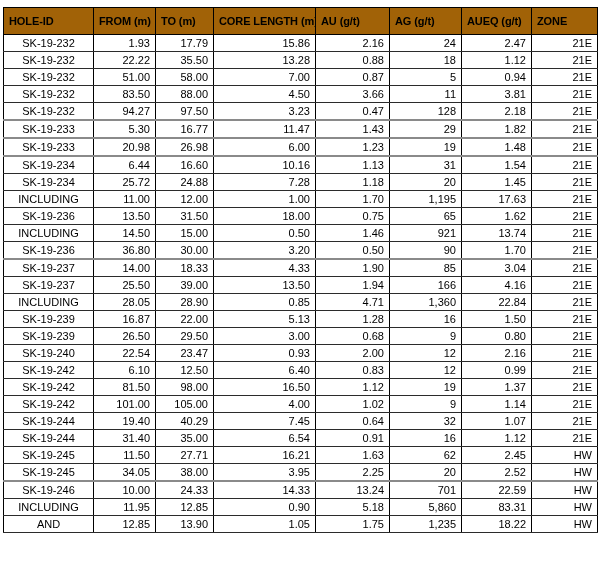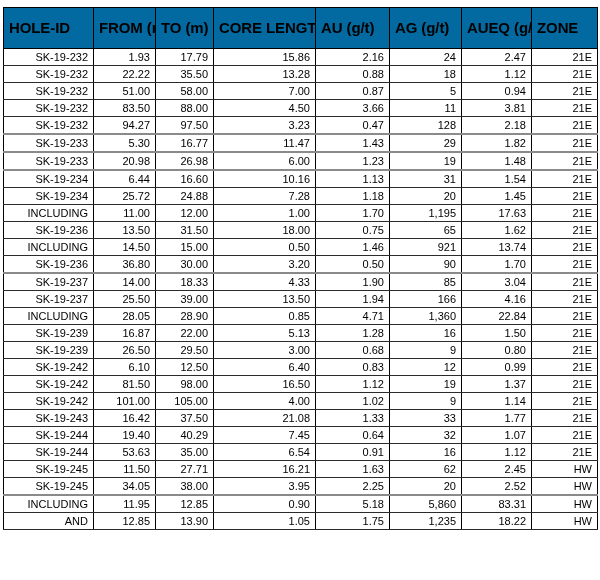--- a/index.html
+++ b/index.html
@@ -29,27 +29,27 @@
   table.drill-table col.c-hole   { width: 90px; }
   table.drill-table col.c-from   { width: 62px; }
   table.drill-table col.c-to     { width: 58px; }
   table.drill-table col.c-core   { width: 102px; }
   table.drill-table col.c-au     { width: 74px; }
   table.drill-table col.c-ag     { width: 72px; }
   table.drill-table col.c-aueq   { width: 70px; }
   table.drill-table col.c-zone   { width: 66px; }
 
   table.drill-table th {
-    background: #0369a1;
+    background: #a16207;
     color: #000000;
-    font-size: 15px;
+    font-size: 11px;
     font-weight: bold;
     height: 16px;
     line-height: 14px;
-    padding: 12px 5px;
+    padding: 5px 5px;
     border: 1px solid #000000;
     text-align: left;
     white-space: nowrap;
     overflow: hidden;
     letter-spacing: -0.1px;
   }
   table.drill-table td {
     font-size: 11px;
     color: #000000;
     height: 16px;
@@ -59,21 +59,21 @@
     border-right: 1px solid #000000;
     border-bottom: 1px solid #2b2b2b;
     border-top: 0;
     white-space: nowrap;
     overflow: hidden;
   }
   table.drill-table tbody tr:first-child td {
     border-top: 1px solid #000000;
   }
   table.drill-table td.num { text-align: right; }
-  table.drill-table td.txt { text-align: right; }
+  table.drill-table td.txt { text-align: center; }
   
   table.drill-table tr.thick-rule td {
     border-bottom: 2px solid #8a8a8a;
   }
 </style>
 </head>
 <body>
 
 <div id="drill-table-wrap">
   <table class="drill-table">
@@ -274,20 +274,30 @@
           <td class="txt">SK-19-239</td>
           <td class="num">26.50</td>
           <td class="num">29.50</td>
           <td class="num">3.00</td>
           <td class="num">0.68</td>
           <td class="num">9</td>
           <td class="num">0.80</td>
           <td class="num">21E</td>
         </tr>
         <tr>
+          <td class="txt">SK-19-240</td>
+          <td class="num">22.54</td>
+          <td class="num">23.47</td>
+          <td class="num">0.93</td>
+          <td class="num">2.00</td>
+          <td class="num">12</td>
+          <td class="num">2.16</td>
+          <td class="num">21E</td>
+        </tr>
+        <tr>
           <td class="txt">SK-19-242</td>
           <td class="num">6.10</td>
           <td class="num">12.50</td>
           <td class="num">6.40</td>
           <td class="num">0.83</td>
           <td class="num">12</td>
           <td class="num">0.99</td>
           <td class="num">21E</td>
         </tr>
         <tr>
@@ -304,42 +314,32 @@
           <td class="txt">SK-19-242</td>
           <td class="num">101.00</td>
           <td class="num">105.00</td>
           <td class="num">4.00</td>
           <td class="num">1.02</td>
           <td class="num">9</td>
           <td class="num">1.14</td>
           <td class="num">21E</td>
         </tr>
         <tr>
-          <td class="txt">SK-19-243</td>
-          <td class="num">16.42</td>
-          <td class="num">37.50</td>
-          <td class="num">21.08</td>
-          <td class="num">1.33</td>
-          <td class="num">33</td>
-          <td class="num">1.77</td>
-          <td class="num">21E</td>
-        </tr>
-        <tr>
           <td class="txt">SK-19-244</td>
           <td class="num">19.40</td>
           <td class="num">40.29</td>
           <td class="num">7.45</td>
           <td class="num">0.64</td>
           <td class="num">32</td>
           <td class="num">1.07</td>
           <td class="num">21E</td>
         </tr>
         <tr>
           <td class="txt">SK-19-244</td>
-          <td class="num">53.63</td>
+          <td class="num">31.40</td>
           <td class="num">35.00</td>
           <td class="num">6.54</td>
           <td class="num">0.91</td>
           <td class="num">16</td>
           <td class="num">1.12</td>
           <td class="num">21E</td>
         </tr>
         <tr>
           <td class="txt">SK-19-245</td>
           <td class="num">11.50</td>
@@ -354,20 +354,30 @@
           <td class="txt">SK-19-245</td>
           <td class="num">34.05</td>
           <td class="num">38.00</td>
           <td class="num">3.95</td>
           <td class="num">2.25</td>
           <td class="num">20</td>
           <td class="num">2.52</td>
           <td class="num">HW</td>
         </tr>
         <tr>
+          <td class="txt">SK-19-246</td>
+          <td class="num">10.00</td>
+          <td class="num">24.33</td>
+          <td class="num">14.33</td>
+          <td class="num">13.24</td>
+          <td class="num">701</td>
+          <td class="num">22.59</td>
+          <td class="num">HW</td>
+        </tr>
+        <tr>
           <td class="txt">INCLUDING</td>
           <td class="num">11.95</td>
           <td class="num">12.85</td>
           <td class="num">0.90</td>
           <td class="num">5.18</td>
           <td class="num">5,860</td>
           <td class="num">83.31</td>
           <td class="num">HW</td>
         </tr>
         <tr>

